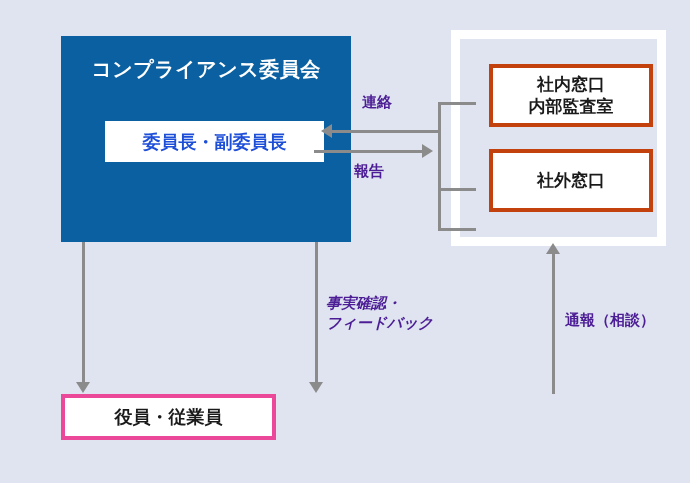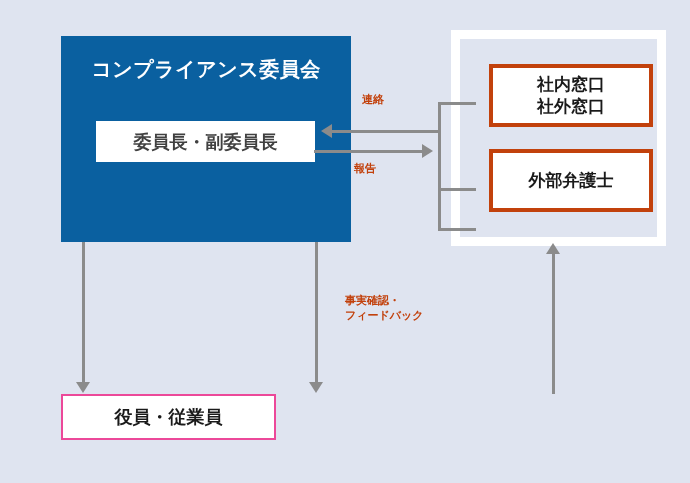--- a/index.html
+++ b/index.html
@@ -38,24 +38,24 @@
     width: 290px;
     text-align: center;
     color: #ffffff;
     font-size: 20px;
     font-weight: bold;
     letter-spacing: 0.5px;
     white-space: nowrap;
   }
   .inner-box {
     position: absolute;
-    left: 35px;
+    left: 44px;
     width: 219px;
     background: #ffffff;
-    color: #404040;
+    color: #1d4ed8;
     font-size: 18px;
     font-weight: bold;
     display: flex;
     align-items: center;
     justify-content: center;
     box-sizing: border-box;
     white-space: nowrap;
   }
   .inner-box-chair { top: 85px;  height: 41px; }
   .inner-box-office { top: 142px; height: 44px; }
@@ -97,21 +97,21 @@
   }
   .desk-box-internal { top: 25px;  height: 63px; }
   .desk-box-external { top: 110px; height: 63px; }
 
   
   .bottom-box {
     position: absolute;
     top: 394px;
     height: 46px;
     background: #ffffff;
-    border: 2px solid #ec4899;
+    border: 4px solid #ec4899;
     box-sizing: border-box;
     color: #1a1a1a;
     font-size: 18px;
     font-weight: bold;
     display: flex;
     align-items: center;
     justify-content: center;
     white-space: nowrap;
   }
   .bottom-box-employees { left: 47px;  width: 215px; }
@@ -157,50 +157,50 @@
     width: 0;
     height: 0;
     border-top: 7px solid transparent;
     border-bottom: 7px solid transparent;
     border-left: 11px solid #8b8b8b;
   }
 
   
   .flow-label {
     position: absolute;
-    color: #c2410c;
-    font-size: 11px;
+    color: #4c1d95;
+    font-size: 15px;
     font-weight: bold;
     line-height: 1.35;
     white-space: pre-line;
   }
   .label-renraku { left: 348px; top: 92px; }
   .label-houkoku { left: 340px; top: 161px; }
   .label-education { left: 80px;  top: 293px; }
-  .label-feedback  { left: 331px; top: 293px; }
+  .label-feedback  { left: 312px; top: 293px; font-style: italic; }
   .label-tsuhou    { left: 551px; top: 310px; }
 </style>
 </head>
 <body>
 
 <div id="diagram">
 
   <div class="committee-panel">
     <div class="committee-title">コンプライアンス委員会</div>
     <div class="inner-box inner-box-chair">委員長・副委員長</div>
   </div>
 
   <div class="white-frame">
     <div class="white-frame-inner">
       <div class="desk-box desk-box-internal">
         <span>社内窓口</span>
-        <span>社外窓口</span>
+        <span>内部監査室</span>
       </div>
       <div class="desk-box desk-box-external">
-        <span>外部弁護士</span>
+        <span>社外窓口</span>
       </div>
     </div>
   </div>
 
   <div class="vline" style="left:424px; top:102px; height:129px;"></div>
   <div class="hline" style="left:424px; top:102px; width:38px;"></div>
   <div class="hline" style="left:424px; top:188px; width:38px;"></div>
   <div class="hline" style="left:424px; top:228px; width:38px;"></div>
 
   <div class="hline" style="left:318px; top:130px; width:108px;"></div>
@@ -214,16 +214,17 @@
   <div class="vline" style="left:68px; top:242px; height:143px;"></div>
   <div class="arrow-down" style="left:62px; top:382px;"></div>
 
   <div class="vline" style="left:301px; top:242px; height:143px;"></div>
   <div class="arrow-down" style="left:295px; top:382px;"></div>
   <div class="flow-label label-feedback">事実確認・
 フィードバック</div>
 
   <div class="vline" style="left:538px; top:253px; height:141px;"></div>
   <div class="arrow-up" style="left:532px; top:243px;"></div>
+  <div class="flow-label label-tsuhou">通報（相談）</div>
 
   <div class="bottom-box bottom-box-employees">役員・従業員</div>
 
 </div>
 
 </body></html>

